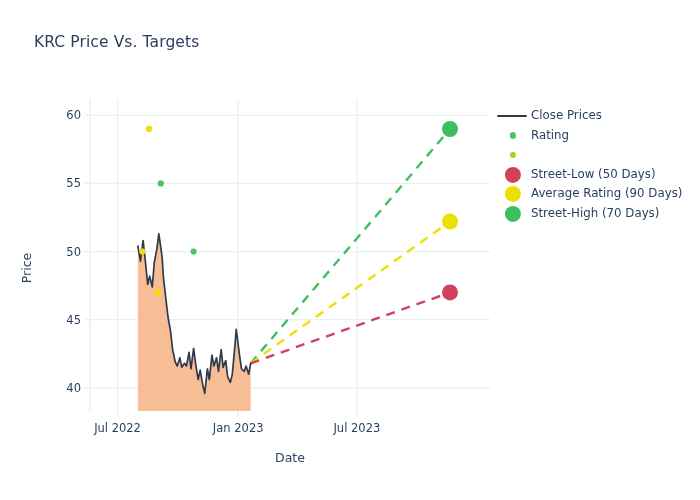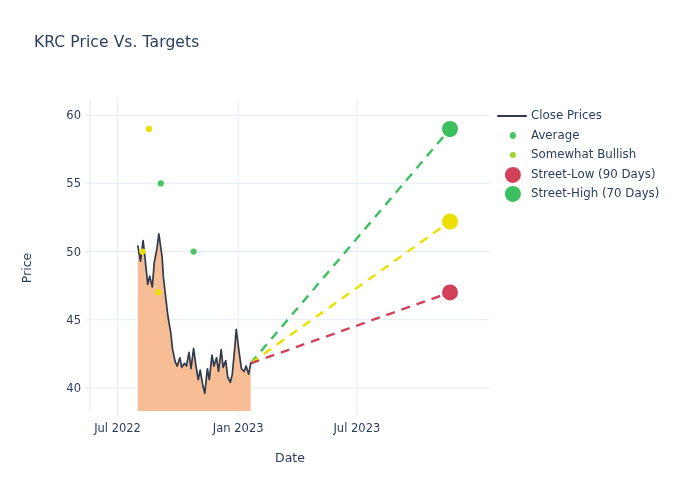--- a/index.html
+++ b/index.html
@@ -157,33 +157,38 @@
       <div class="legend-row">
         <span class="legend-swatch">
           <span class="lsline" style="background: rgb(47, 59, 76);"></span>
         </span>
         <span class="legend-label">Close Prices</span>
       </div>
       <div class="legend-row">
         <span class="legend-swatch">
           <span class="lsdot" style="width: 6.2px; height: 6.2px; background: rgb(76, 196, 100);"></span>
         </span>
-        <span class="legend-label">Average</span>
+        <span class="legend-label">Rating</span>
       </div>
       <div class="legend-row">
         <span class="legend-swatch">
           <span class="lsdot" style="width: 6.2px; height: 6.2px; background: rgb(159, 214, 47);"></span>
         </span>
-        <span class="legend-label">Somewhat Bullish</span>
       </div>
       <div class="legend-row">
         <span class="legend-swatch">
           <span class="lsdot" style="width: 16.2px; height: 16.2px; background: rgb(209, 66, 90);"></span>
         </span>
-        <span class="legend-label">Street-Low (90 Days)</span>
+        <span class="legend-label">Street-Low (50 Days)</span>
+      </div>
+      <div class="legend-row">
+        <span class="legend-swatch">
+          <span class="lsdot" style="width: 16.2px; height: 16.2px; background: rgb(236, 224, 0);"></span>
+        </span>
+        <span class="legend-label">Average Rating (90 Days)</span>
       </div>
       <div class="legend-row">
         <span class="legend-swatch">
           <span class="lsdot" style="width: 16.2px; height: 16.2px; background: rgb(60, 191, 95);"></span>
         </span>
         <span class="legend-label">Street-High (70 Days)</span>
       </div>
     </div>
 
 </div>

